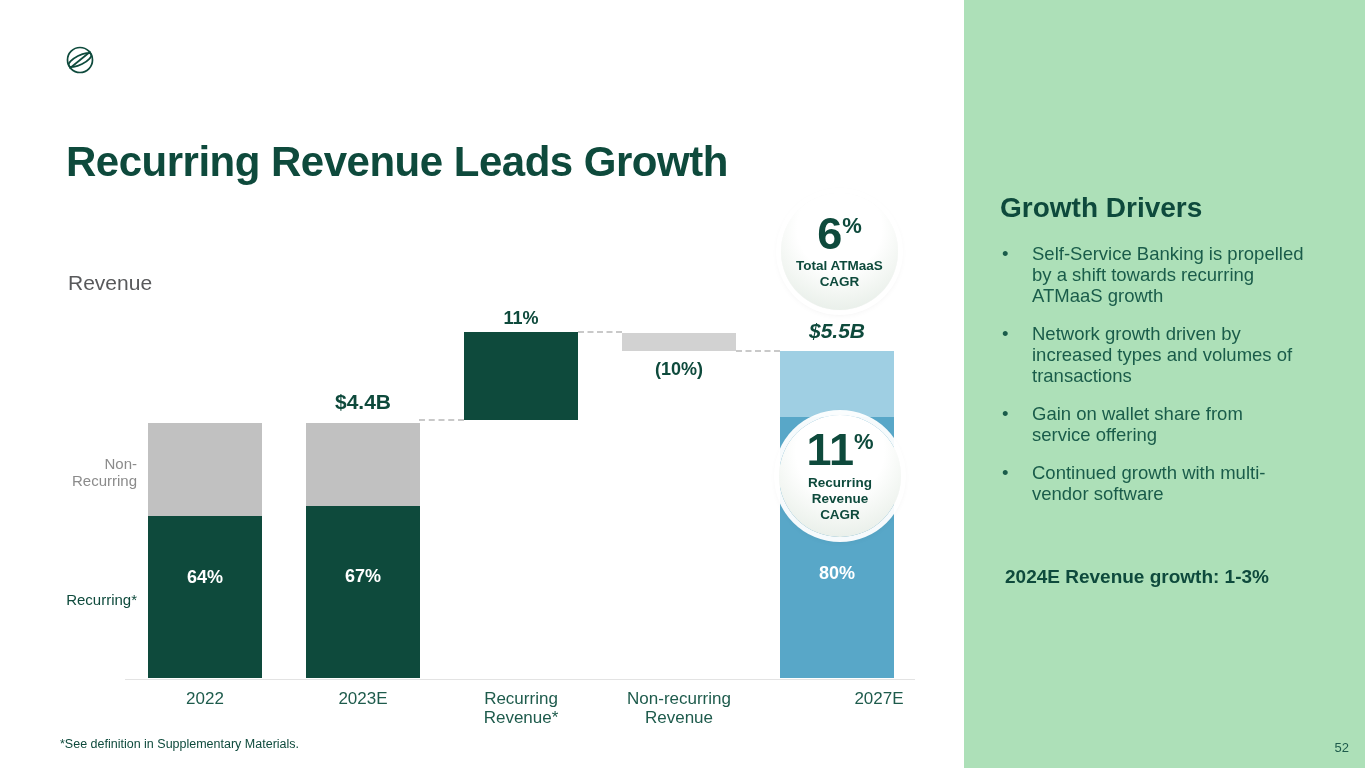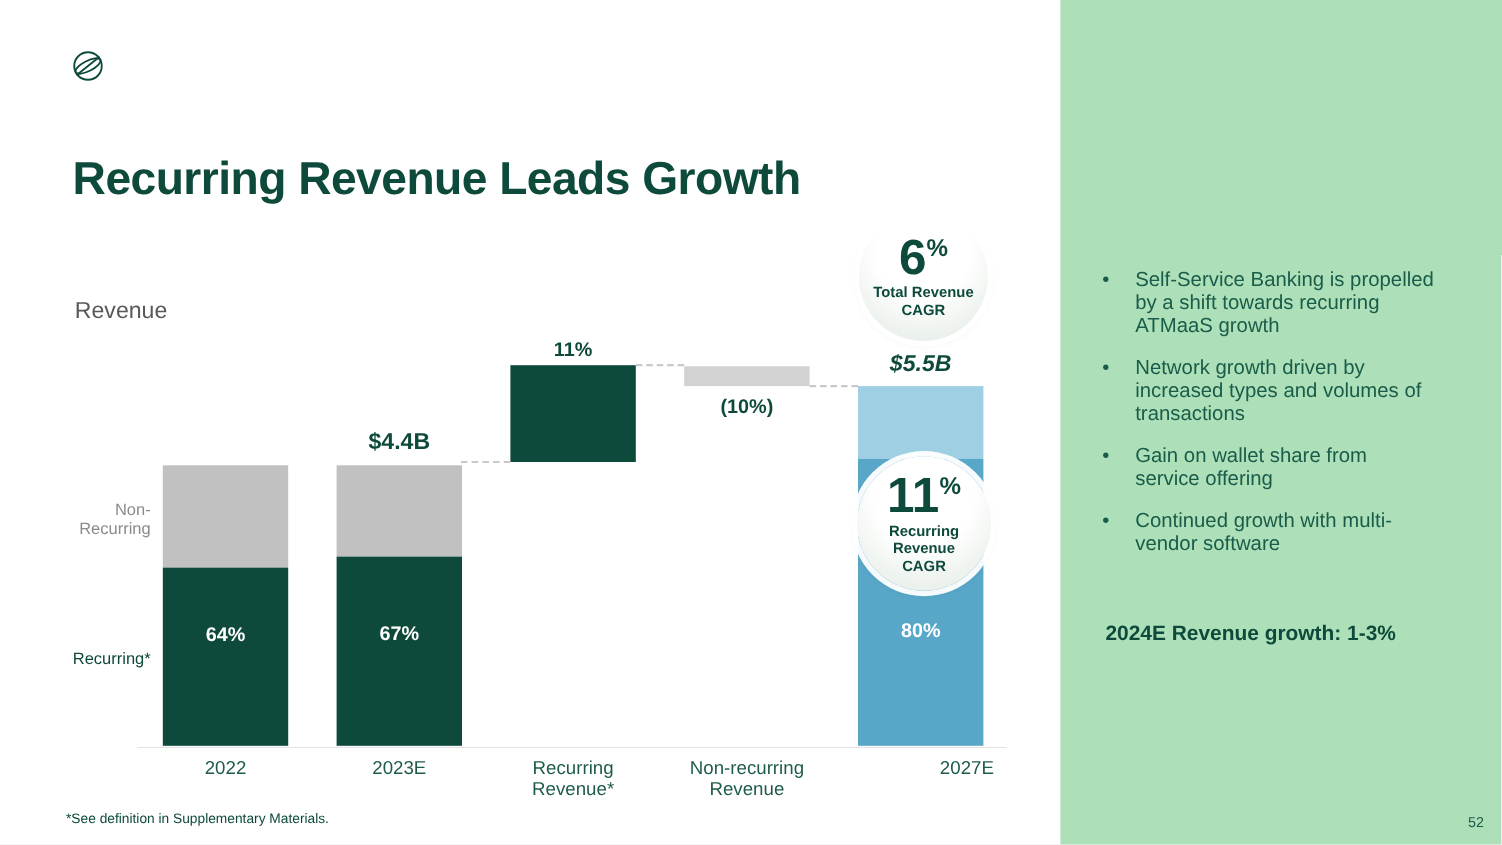--- a/index.html
+++ b/index.html
@@ -124,29 +124,30 @@
     <div class="rowlbl rl-rec">Recurring*</div>
 
     <div class="cat c1">2022</div>
     <div class="cat c2">2023E</div>
     <div class="cat c3">Recurring Revenue*</div>
     <div class="cat c4">Non-recurring Revenue</div>
     <div class="cat c5">2027E</div>
 
     <div class="badge badge-total">
       <div class="bval"><span>6</span><span class="bpct">%</span></div>
-      <div class="bcap bcap-total">Total Revenue CAGR</div>
+      <div class="bcap bcap-total">Total ATMaaS CAGR</div>
     </div>
     <div class="badge badge-rec">
       <div class="bval"><span>11</span><span class="bpct">%</span></div>
       <div class="bcap bcap-rec">Recurring Revenue CAGR</div>
     </div>
   </div>
 
   <div class="abs sidebar">
+    <div class="sb-head">Growth Drivers</div>
     <div class="sb-list">
       <div class="sb-item">
         <span class="bmark"></span>
         <span class="btext">Self-Service Banking is propelled by a shift towards recurring ATMaaS growth</span>
       </div>
       <div class="sb-item">
         <span class="bmark"></span>
         <span class="btext">Network growth driven by increased types and volumes of transactions</span>
       </div>
       <div class="sb-item">

